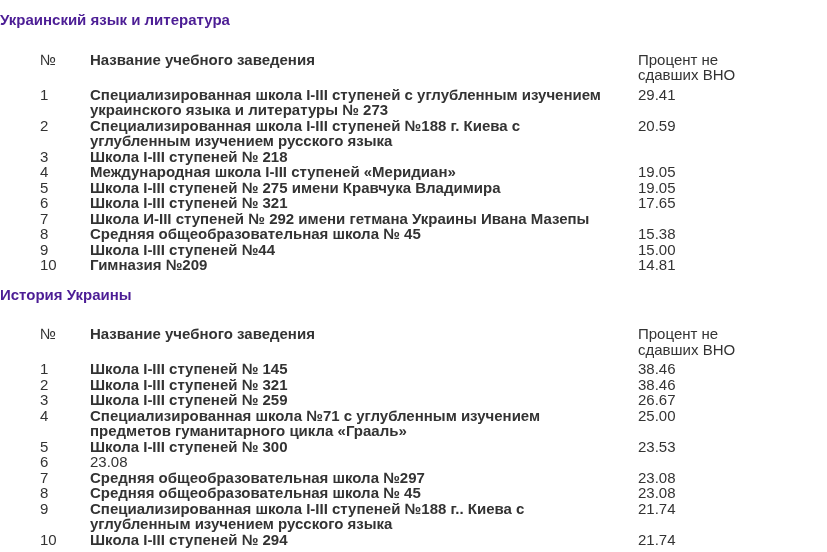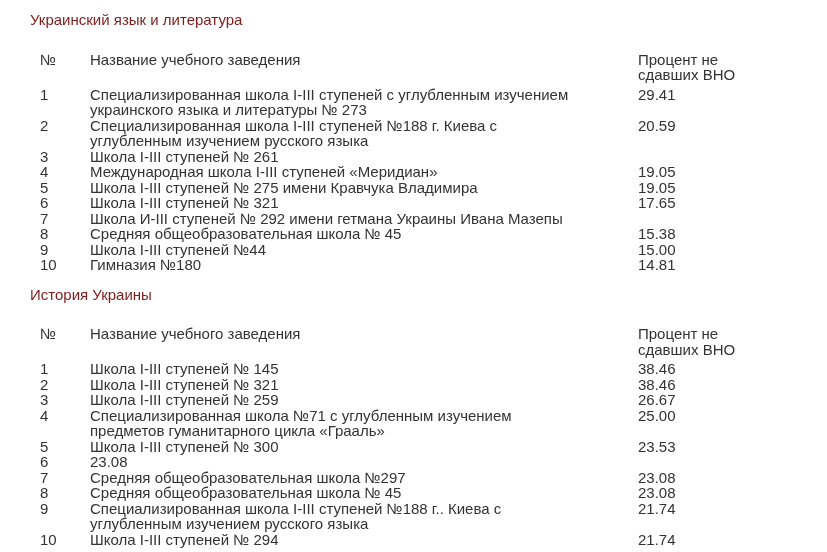--- a/index.html
+++ b/index.html
@@ -12,23 +12,22 @@
     height: 552px;
     box-sizing: border-box;
     padding-top: 12px;
     overflow: hidden;
     font-family: "Liberation Sans", sans-serif;
     font-size: 15px;
     line-height: 15.5px;
     color: #333333;
   }
   .section-title {
-    padding-left: 30px;
-    font-weight: 400;
-    color: #7f1d1d;
+    font-weight: 700;
+    color: #4c1d95;
   }
   .section + .section {
     margin-top: 14px;
   }
   .thead {
     display: flex;
     padding-left: 40px;
     margin-top: 24px;
     margin-bottom: 4px;
   }
@@ -37,20 +36,21 @@
     padding-left: 40px;
   }
   .col-num {
     width: 50px;
     flex: none;
   }
   .col-name {
     width: 548px;
     flex: none;
     white-space: pre-line;
+    font-weight: bold;
   }
   .col-pct {
     width: 170px;
     flex: none;
     white-space: pre-line;
   }
 </style>
 </head>
 <body>
 
@@ -69,21 +69,21 @@
     <div class="col-pct">29.41</div>
   </div>
   <div class="trow">
     <div class="col-num">2</div>
     <div class="col-name">Специализированная школа I-III ступеней №188 г. Киева с
 углубленным изучением русского языка</div>
     <div class="col-pct">20.59</div>
   </div>
   <div class="trow">
     <div class="col-num">3</div>
-    <div class="col-name">Школа I-III ступеней № 261</div>
+    <div class="col-name">Школа I-III ступеней № 218</div>
   </div>
   <div class="trow">
     <div class="col-num">4</div>
     <div class="col-name">Международная школа I-III ступеней «Меридиан»</div>
     <div class="col-pct">19.05</div>
   </div>
   <div class="trow">
     <div class="col-num">5</div>
     <div class="col-name">Школа I-III ступеней № 275 имени Кравчука Владимира</div>
     <div class="col-pct">19.05</div>
@@ -102,21 +102,21 @@
     <div class="col-name">Средняя общеобразовательная школа № 45</div>
     <div class="col-pct">15.38</div>
   </div>
   <div class="trow">
     <div class="col-num">9</div>
     <div class="col-name">Школа I-III ступеней №44</div>
     <div class="col-pct">15.00</div>
   </div>
   <div class="trow">
     <div class="col-num">10</div>
-    <div class="col-name">Гимназия №180</div>
+    <div class="col-name">Гимназия №209</div>
     <div class="col-pct">14.81</div>
   </div>
 </div>
 
 <div class="section">
   <div class="section-title">История Украины</div>
   <div class="thead">
     <div class="col-num">№</div>
     <div class="col-name">Название учебного заведения</div>
     <div class="col-pct">Процент не

